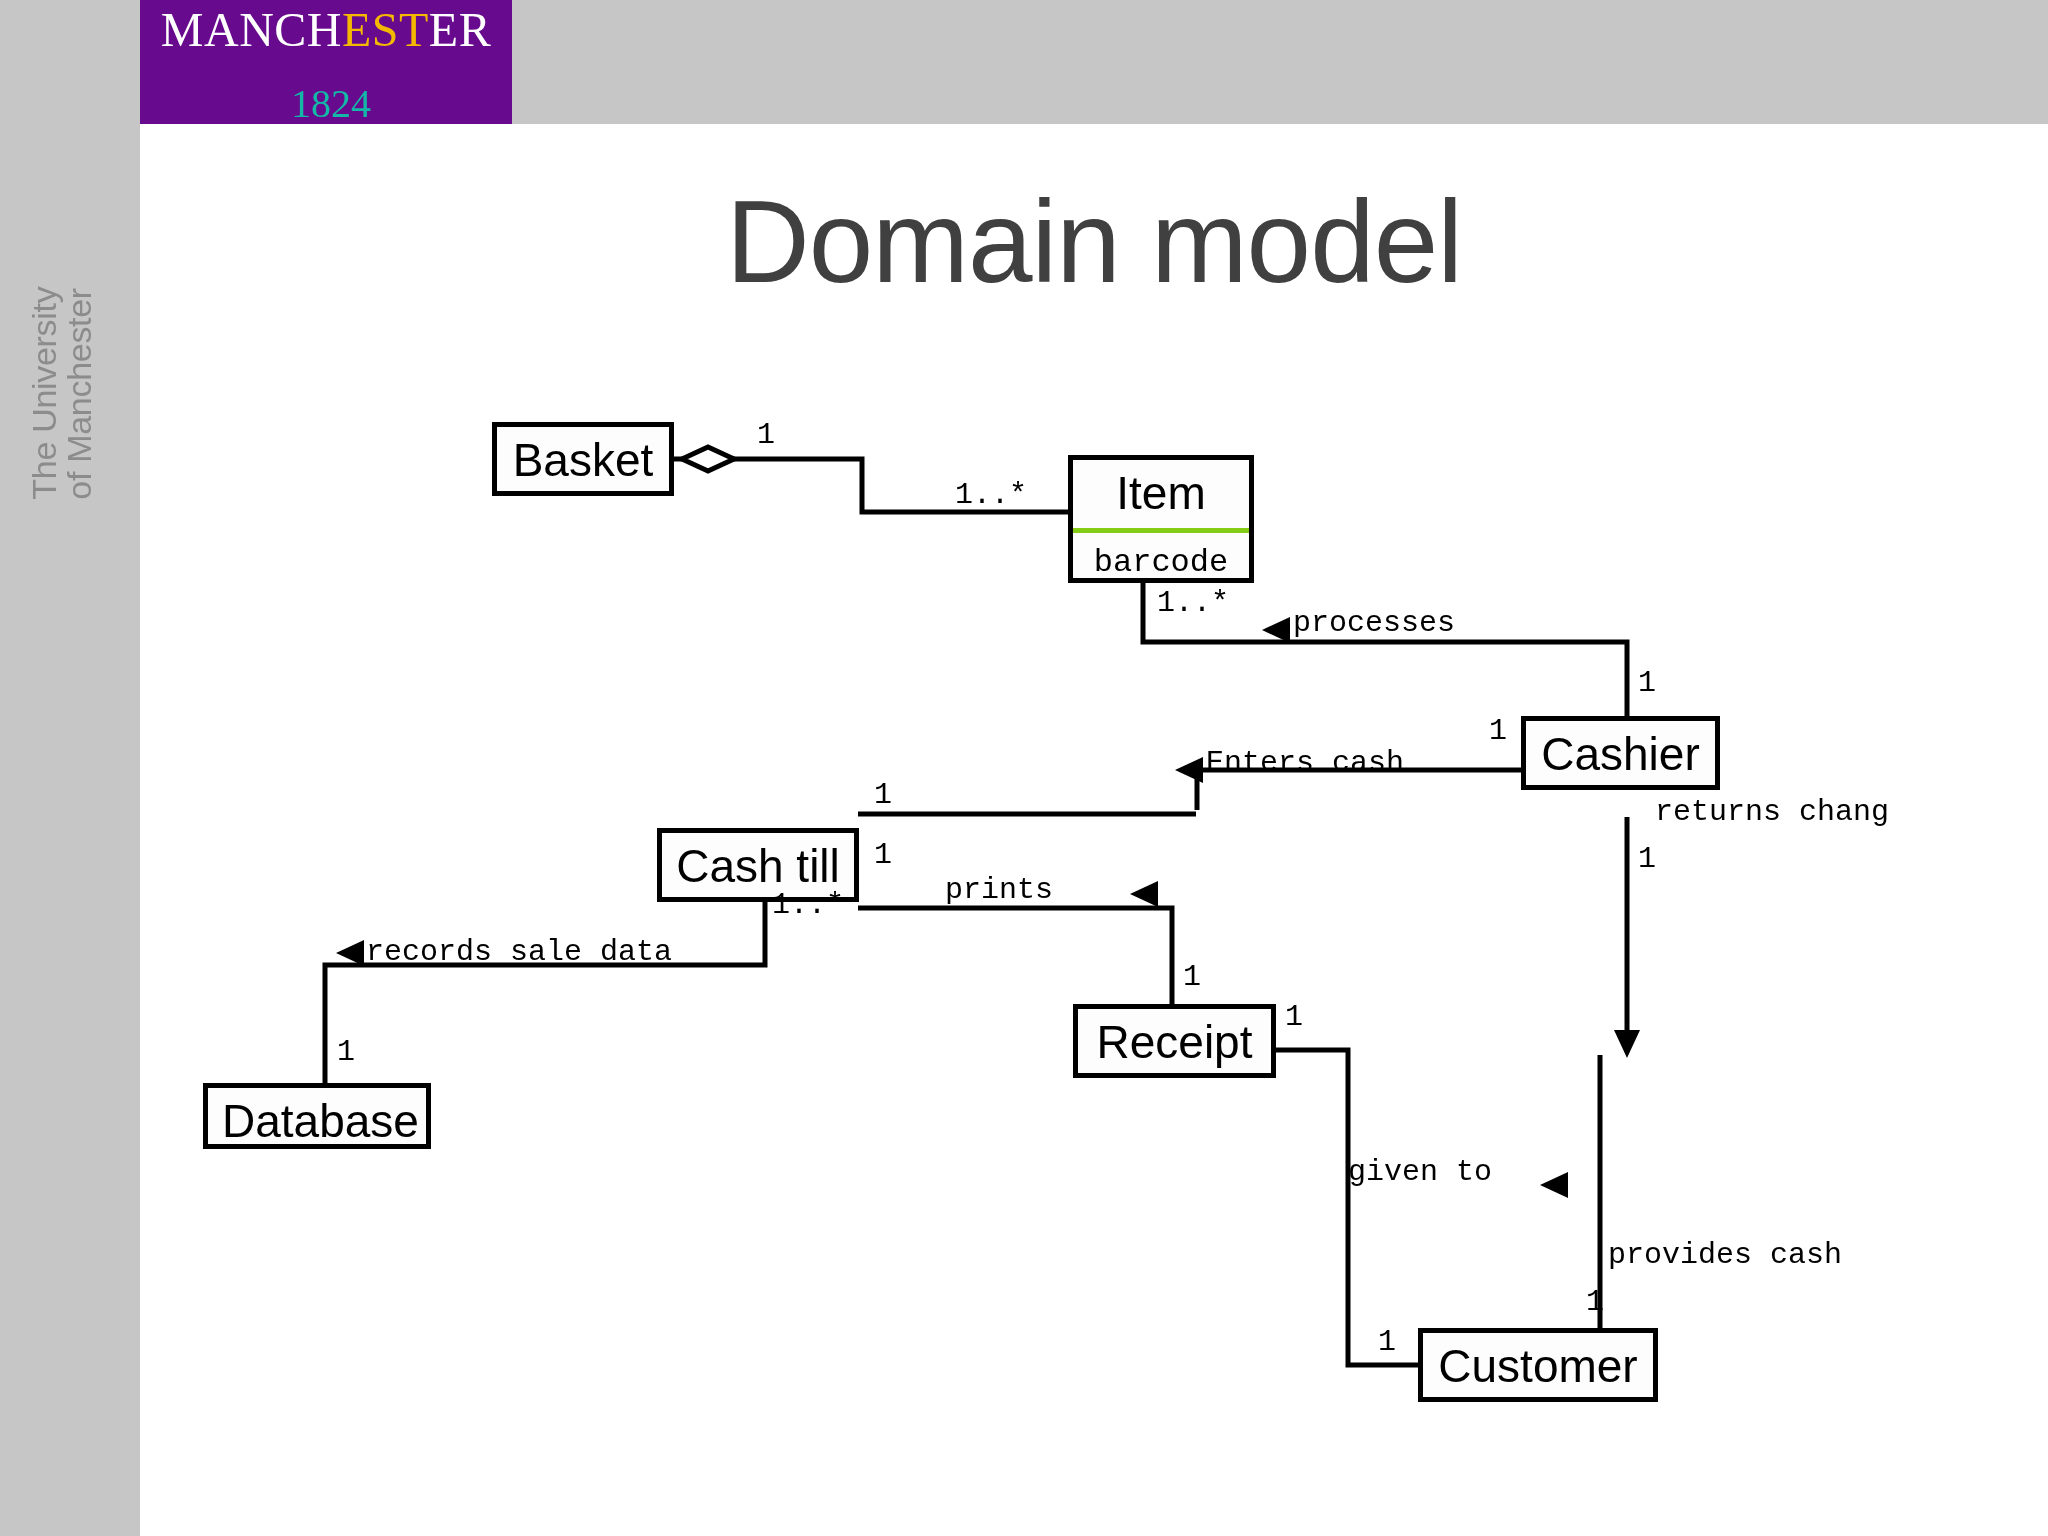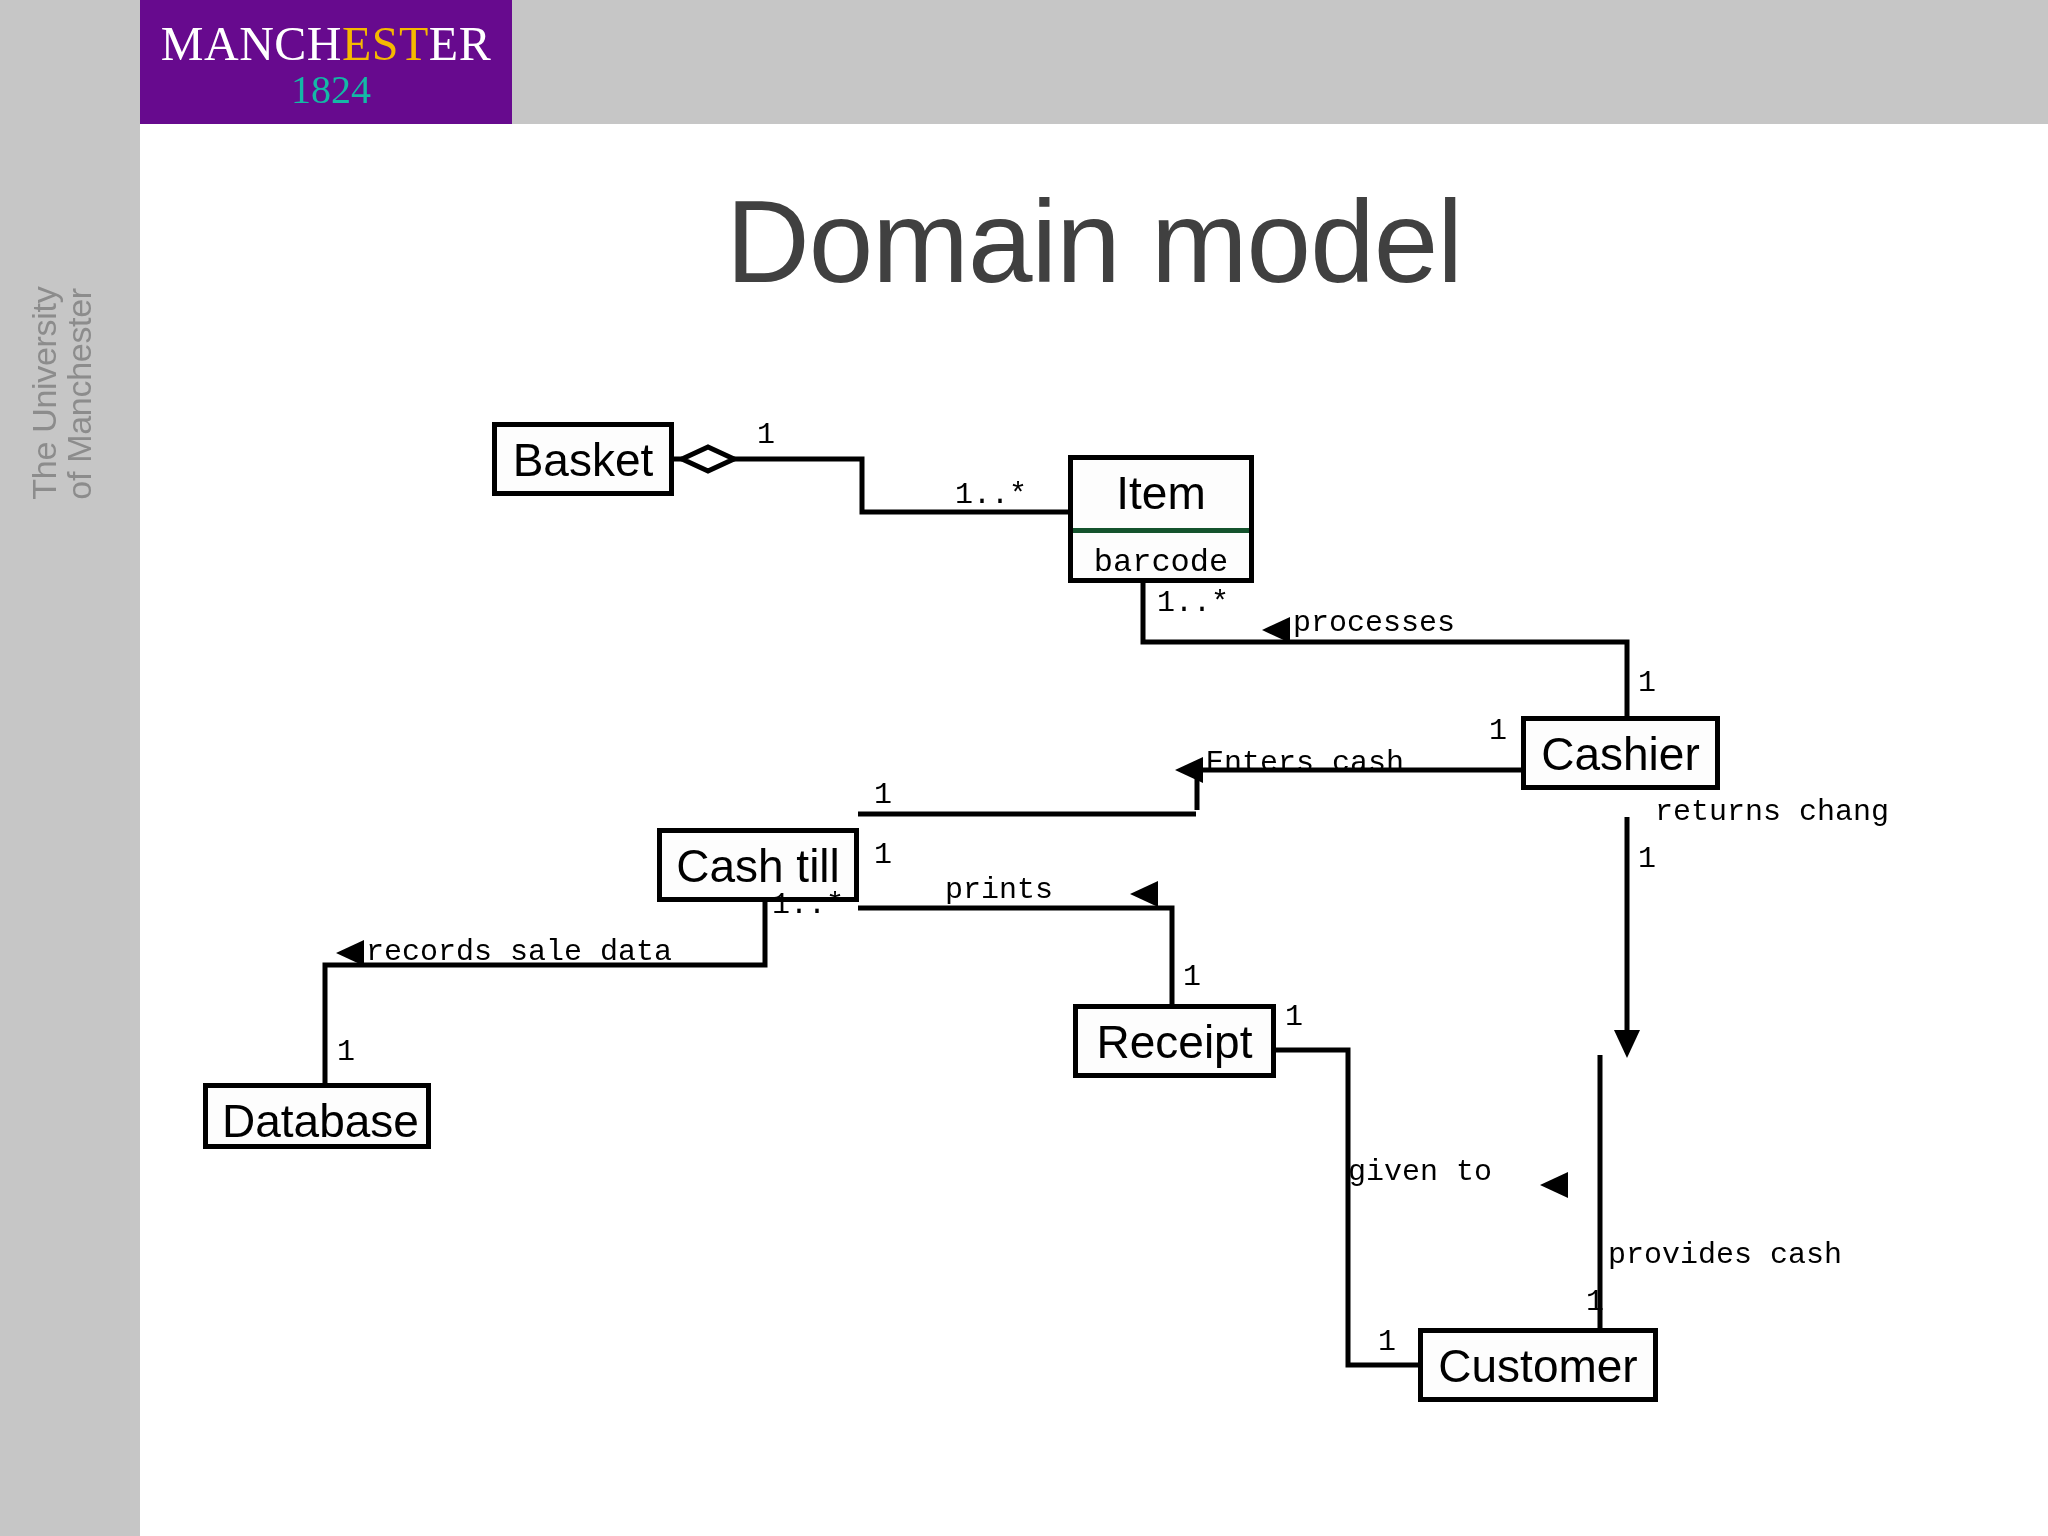--- a/index.html
+++ b/index.html
@@ -16,21 +16,21 @@
     position:absolute;left:0;top:0;width:2048px;height:124px;
     background:#c6c6c6;
   }
   #sidebar{
     position:absolute;left:0;top:0;width:140px;height:1536px;
     background:#c6c6c6;
   }
   #logo-block{
     position:absolute;left:140px;top:0;width:372px;height:124px;
     background:#670a8e;
-    display:flex;flex-direction:column;align-items:center;justify-content:center;
+    display:flex;flex-direction:column;align-items:center;justify-content:space-between;
   }
   #logo-word{
     font-family:"Liberation Serif", serif;
     font-size:48px;line-height:1;letter-spacing:0.5px;
     color:#ffffff;white-space:nowrap;
     margin-top:6px;
   }
   #logo-word .gold{color:#f5b800;}
   #logo-year{
     font-family:"Liberation Serif", serif;
@@ -76,21 +76,21 @@
     font-size:46px;line-height:1;
     padding:10px 14px 12px 14px;
     text-align:center;white-space:nowrap;
     color:#000;
   }
   .uml-attr{
     font-family:"Liberation Mono", monospace;
     font-size:32px;line-height:1;
     padding:14px 14px 14px 14px;
     text-align:center;white-space:nowrap;
-    border-top:5px solid #14532d;
+    border-top:5px solid #84cc16;
     color:#000;
   }
   .lbl{
     position:absolute;
     font-family:"Liberation Mono", monospace;
     font-size:30px;line-height:1;
     color:#000;white-space:nowrap;
   }
   .mult{
     position:absolute;

